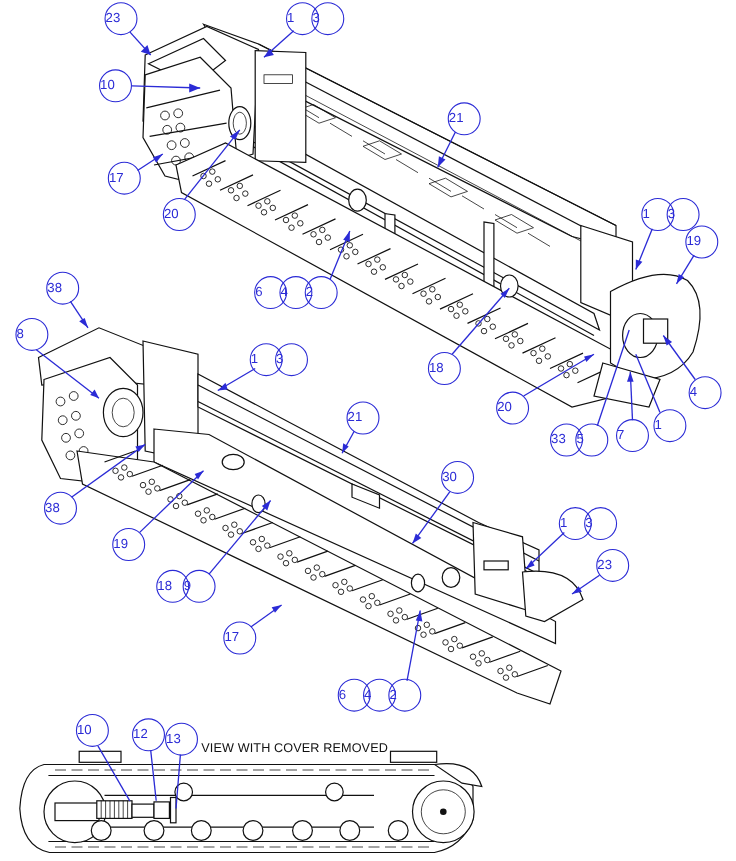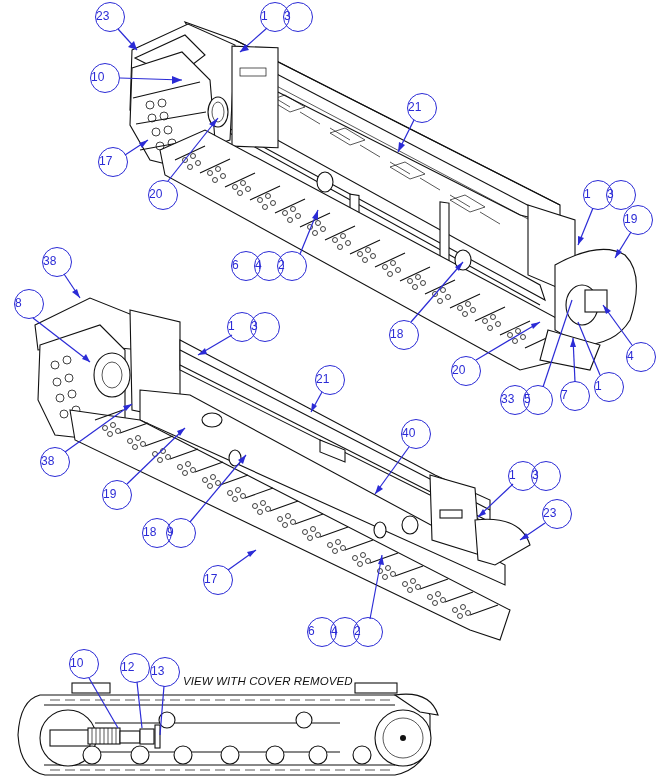--- a/index.html
+++ b/index.html
@@ -4,21 +4,21 @@
 <style>
   html, body { margin: 0; padding: 0; background: #ffffff; }
   body { width: 669px; height: 783px; position: relative; overflow: hidden;
          font-family: "Liberation Sans", sans-serif; }
   #drawing { position: absolute; left: 0; top: 0; width: 669px; height: 783px; }
   .callout { position: absolute; width: 30px; height: 30px; margin-left: -15px; margin-top: -15px;
              border: 1.3px solid #2b2bd6; border-radius: 50%; box-sizing: border-box;
              color: #2b2bd6; font-size: 12px; line-height: 27px; text-align: left;
              background: transparent; }
   .view-caption { position: absolute; left: 183px; top: 675px; font-size: 11.5px; color: #111;
-                  letter-spacing: 0.1px; font-style: italic; }
+                  letter-spacing: 0.1px; }
   .leader { stroke: #2b2bd6; stroke-width: 1.2; fill: none; }
   .arrow { fill: #2b2bd6; }
   .ln { stroke: #111; stroke-width: 1.1; fill: none; }
   .lnt { stroke: #111; stroke-width: 0.7; fill: none; }
   .fillw { fill: #fff; stroke: #111; stroke-width: 1.1; }
   .hole { fill: #fff; stroke: #111; stroke-width: 0.8; }
 </style>
 </head>
 <body>
 
@@ -353,21 +353,21 @@
   <div class="callout" style="left:609px;top:387px">1</div>
   <div class="callout" style="left:515px;top:400px">33</div>
   <div class="callout" style="left:538px;top:400px">5</div>
   <div class="callout" style="left:575px;top:396px">7</div>
 
   <div class="callout" style="left:57px;top:262px">38</div>
   <div class="callout" style="left:29px;top:304px">8</div>
   <div class="callout" style="left:242px;top:327px">1</div>
   <div class="callout" style="left:265px;top:327px">3</div>
   <div class="callout" style="left:330px;top:380px">21</div>
-  <div class="callout" style="left:416px;top:434px">40</div>
+  <div class="callout" style="left:416px;top:434px">30</div>
   <div class="callout" style="left:55px;top:462px">38</div>
   <div class="callout" style="left:117px;top:495px">19</div>
   <div class="callout" style="left:523px;top:476px">1</div>
   <div class="callout" style="left:546px;top:476px">3</div>
   <div class="callout" style="left:557px;top:514px">23</div>
   <div class="callout" style="left:157px;top:533px">18</div>
   <div class="callout" style="left:181px;top:533px">9</div>
   <div class="callout" style="left:218px;top:580px">17</div>
   <div class="callout" style="left:322px;top:632px">6</div>
   <div class="callout" style="left:345px;top:632px">4</div>

